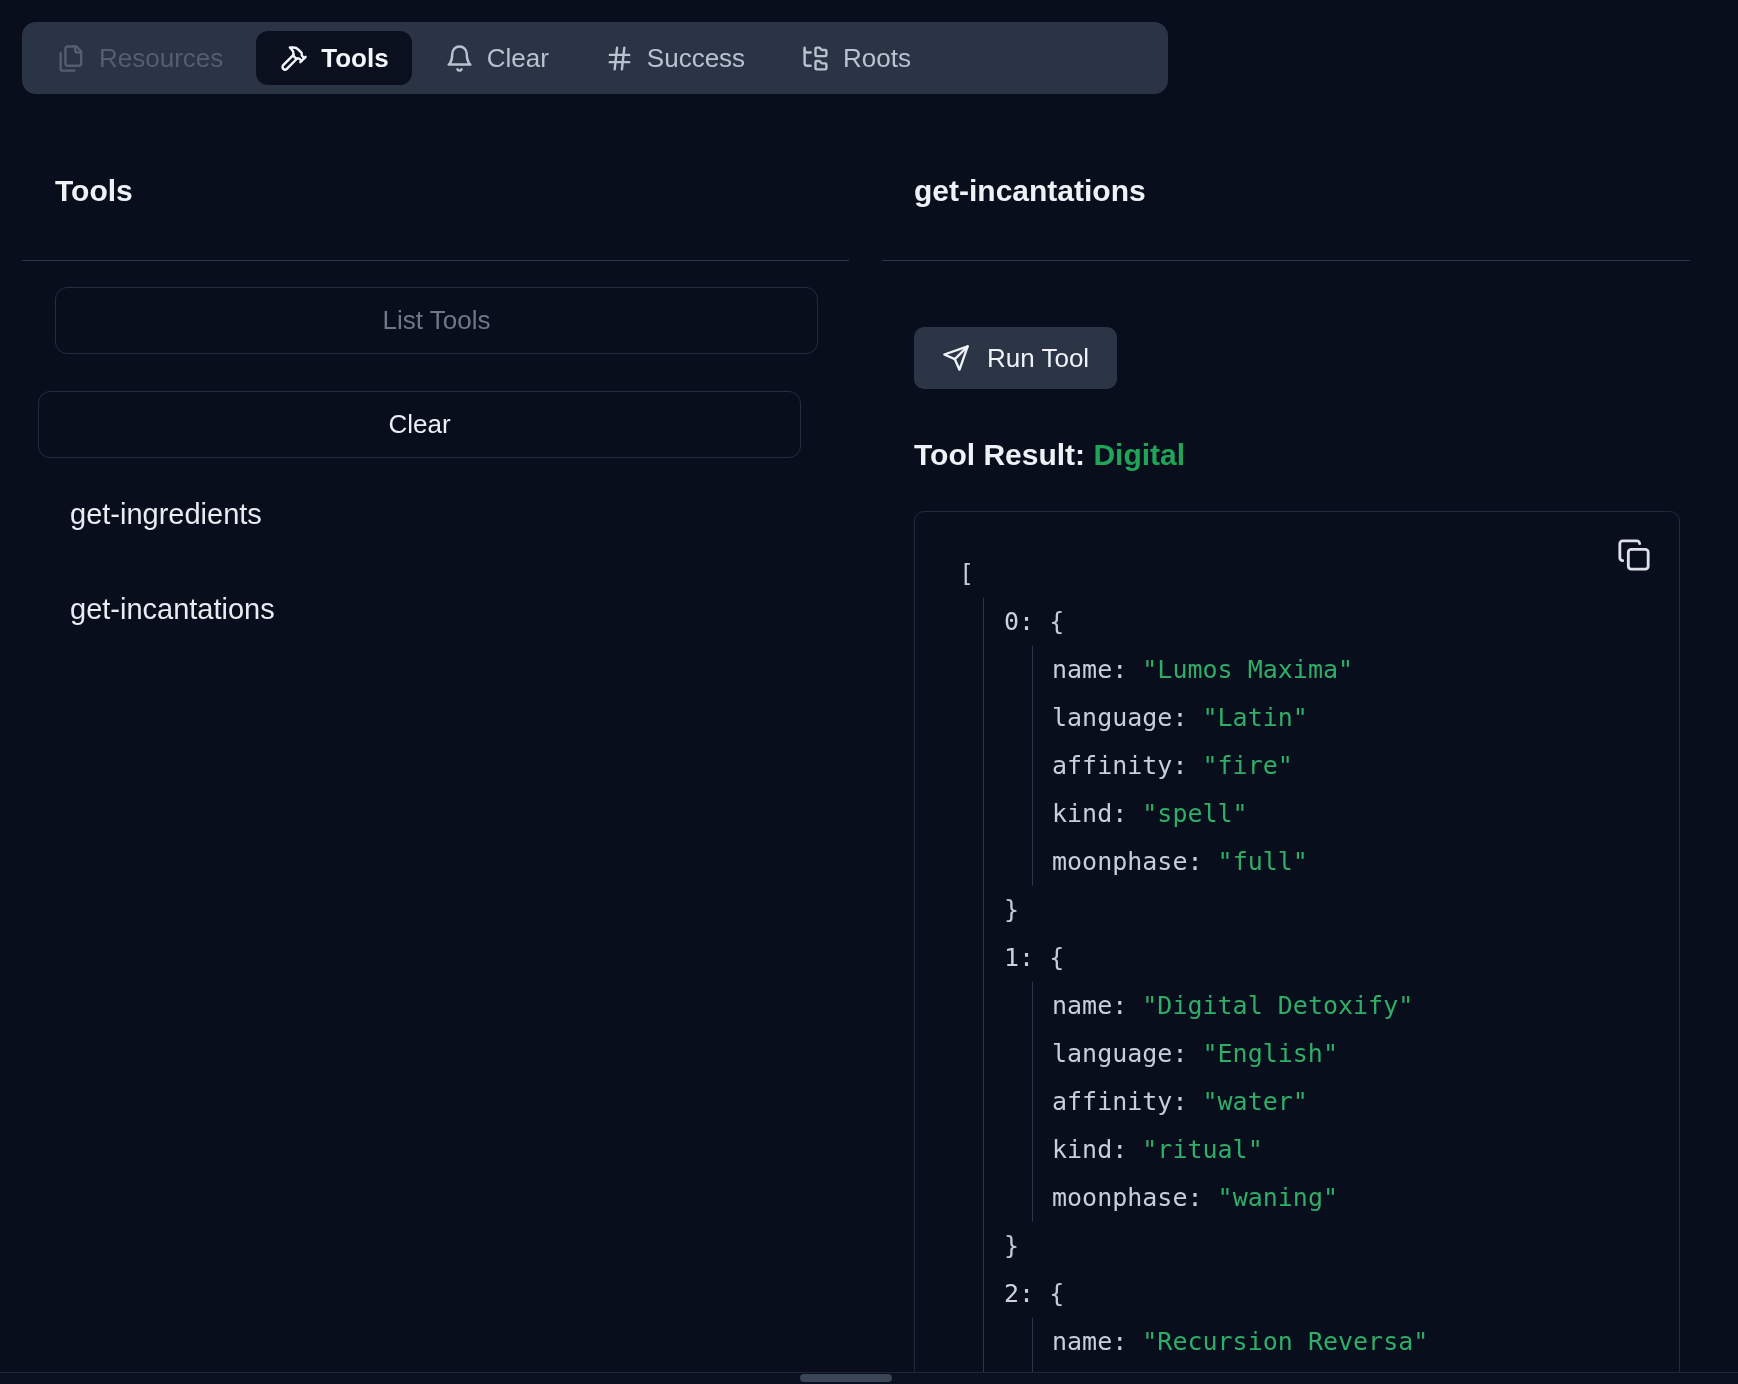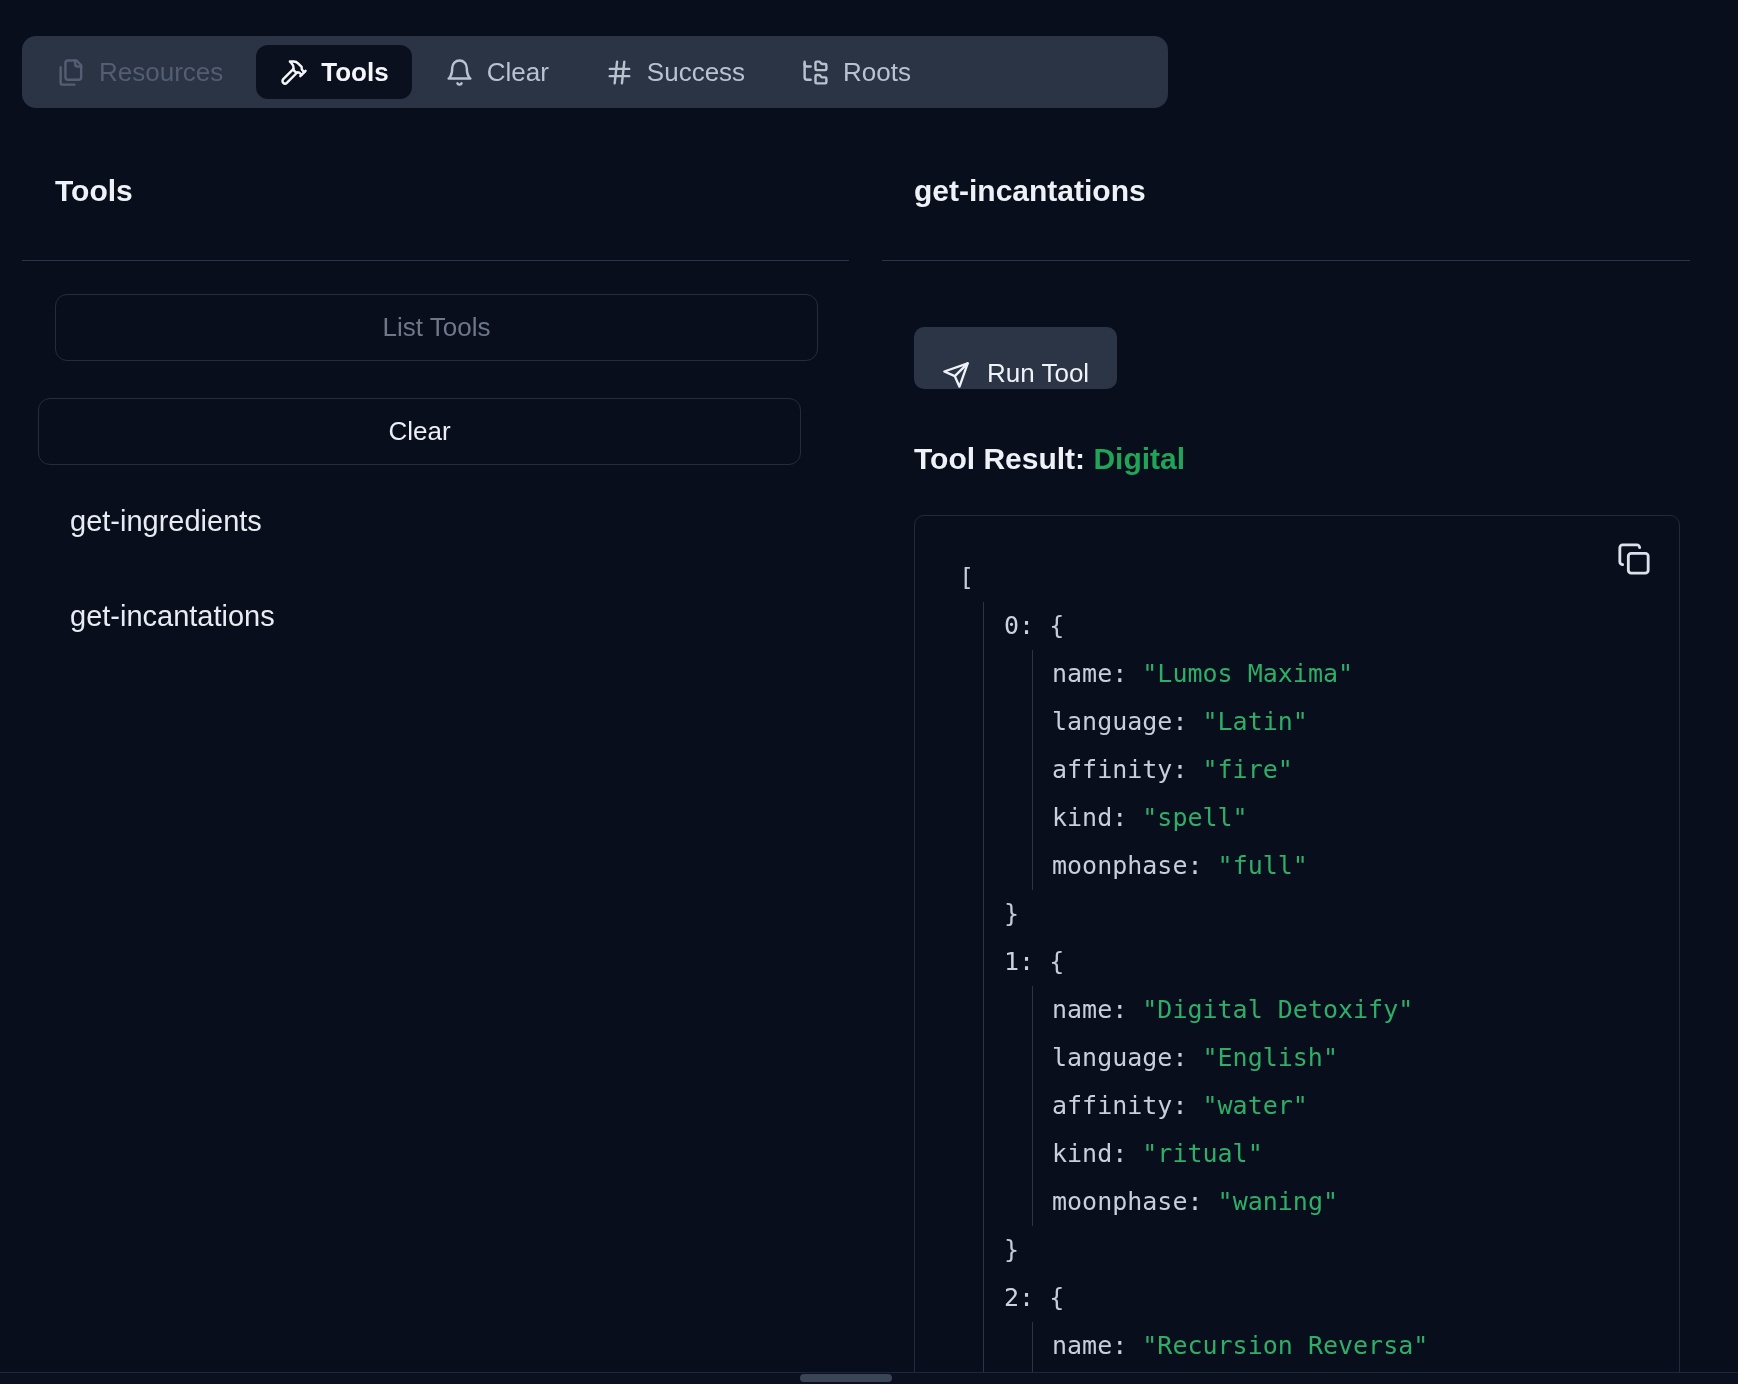--- a/index.html
+++ b/index.html
@@ -3,21 +3,21 @@
 <meta charset="utf-8">
 <style>
   html,body{margin:0;padding:0;}
   body{
     width:1738px;height:1384px;overflow:hidden;position:relative;
     background:#090e1d;color:#e8ebf1;
     font-family:"Liberation Sans", sans-serif;
   }
   
   .nav{
-    position:absolute;left:22px;top:36px;width:1146px;height:72px;
+    position:absolute;left:22px;top:22px;width:1146px;height:72px;
     background:#2a3445;border-radius:14px;
     display:flex;align-items:center;gap:10px;padding:0 12px;box-sizing:border-box;
   }
   .tab{
     display:flex;align-items:center;gap:13px;height:54px;padding:0 23px;
     border-radius:12px;font-size:26px;font-weight:500;color:#b9c2d0;
     background:transparent;border:none;font-family:inherit;cursor:pointer;
   }
   .tab svg{width:29px;height:29px;flex:0 0 auto;}
   .tab.muted{color:#535e72;}
@@ -27,27 +27,27 @@
   .col-right{position:absolute;left:882px;top:94px;width:808px;}
   h2.panel-title{font-size:30px;font-weight:700;color:#eef1f6;margin:80px 0 0 33px;line-height:34px;}
   .col-right h2.panel-title{margin-left:32px;}
   hr.rule{border:0;border-top:1px solid #2a3449;margin:52px 0 0 0;}
   
   .btn-outline{
     display:flex;align-items:center;justify-content:center;box-sizing:border-box;
     margin-left:33px;width:763px;height:67px;border:1px solid #232d41;border-radius:12px;
     background:transparent;font-size:26px;font-family:inherit;cursor:pointer;
   }
-  .btn-list-tools{margin-top:33px;color:#6e7787;}
+  .btn-list-tools{margin-top:26px;color:#6e7787;}
   .btn-clear{margin-top:37px;color:#edeff4;margin-left:16px;}
   ul.tool-list{list-style:none;margin:40px 0 0 48px;padding:0;}
   ul.tool-list li{font-size:29px;line-height:33px;color:#e8ebf1;margin-bottom:62px;cursor:pointer;}
   
   .run-btn{
-    display:inline-flex;align-items:flex-end;gap:17px;margin:66px 0 0 32px;height:62px;padding:0 28px;
+    display:inline-flex;align-items:center;gap:17px;margin:66px 0 0 32px;height:62px;padding:0 28px;
     background:#2b3546;color:#eff2f7;font-size:26px;font-weight:500;border:none;border-radius:10px;
     font-family:inherit;cursor:pointer;
   }
   .run-btn svg{width:28px;height:28px;}
   .result-line{margin:48px 0 0 32px;font-size:30px;font-weight:700;color:#eef1f6;line-height:36px;}
   .result-line .success{color:#1fa458;}
   .json-panel{
     position:relative;box-sizing:border-box;margin:38px 0 0 32px;width:766px;height:1300px;
     border:1px solid #202a3d;border-radius:10px;padding:38px 40px 0 44px;
     font-family:"DejaVu Sans Mono", monospace;font-size:25px;color:#c9cfda;

